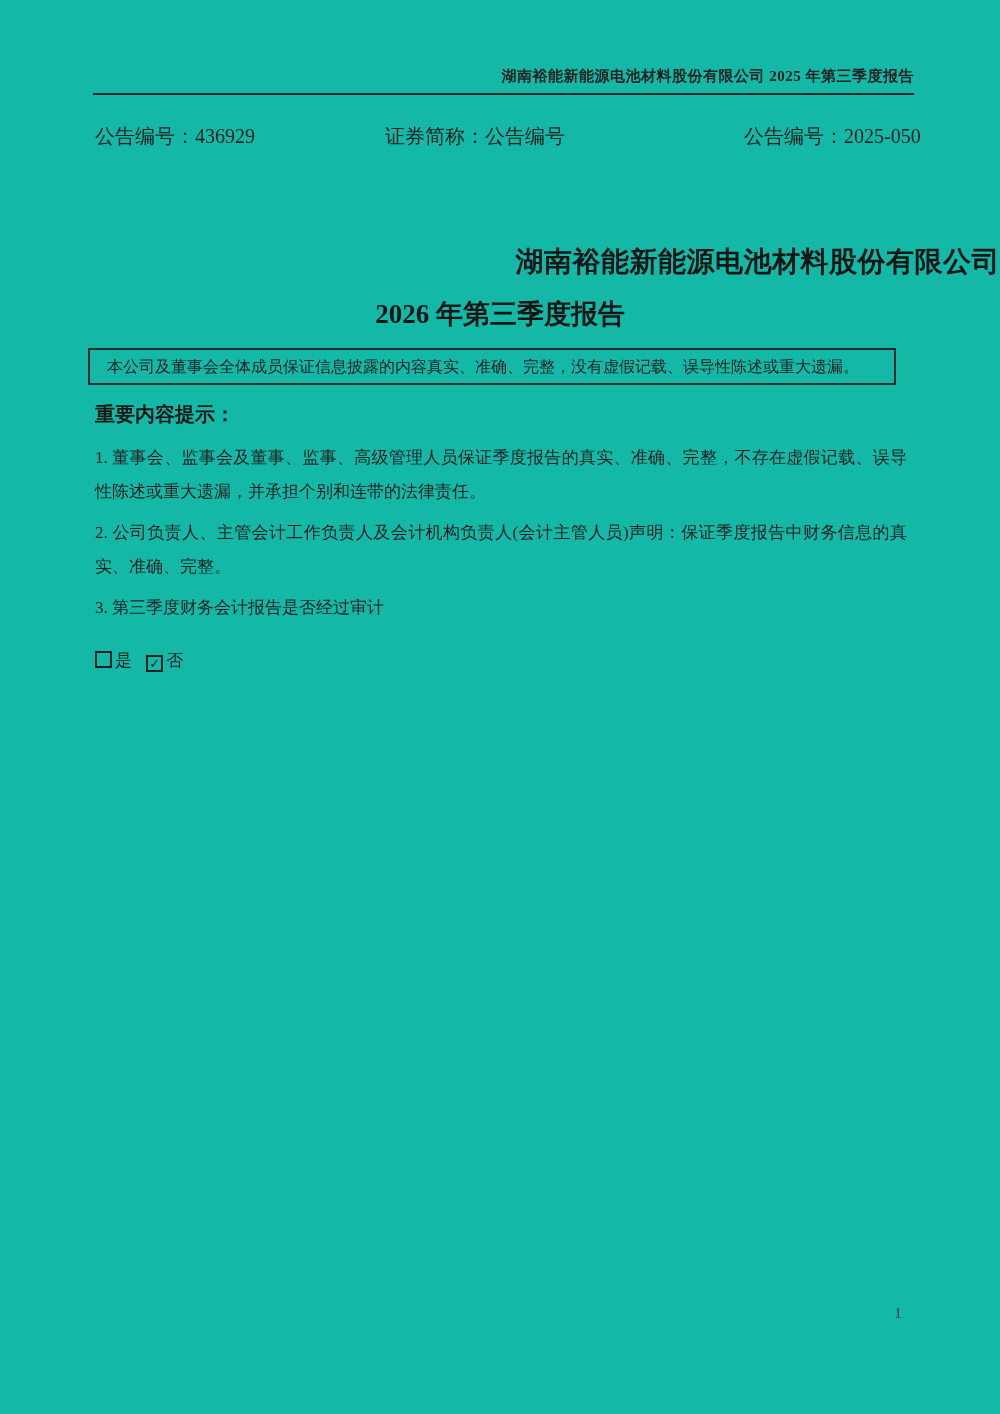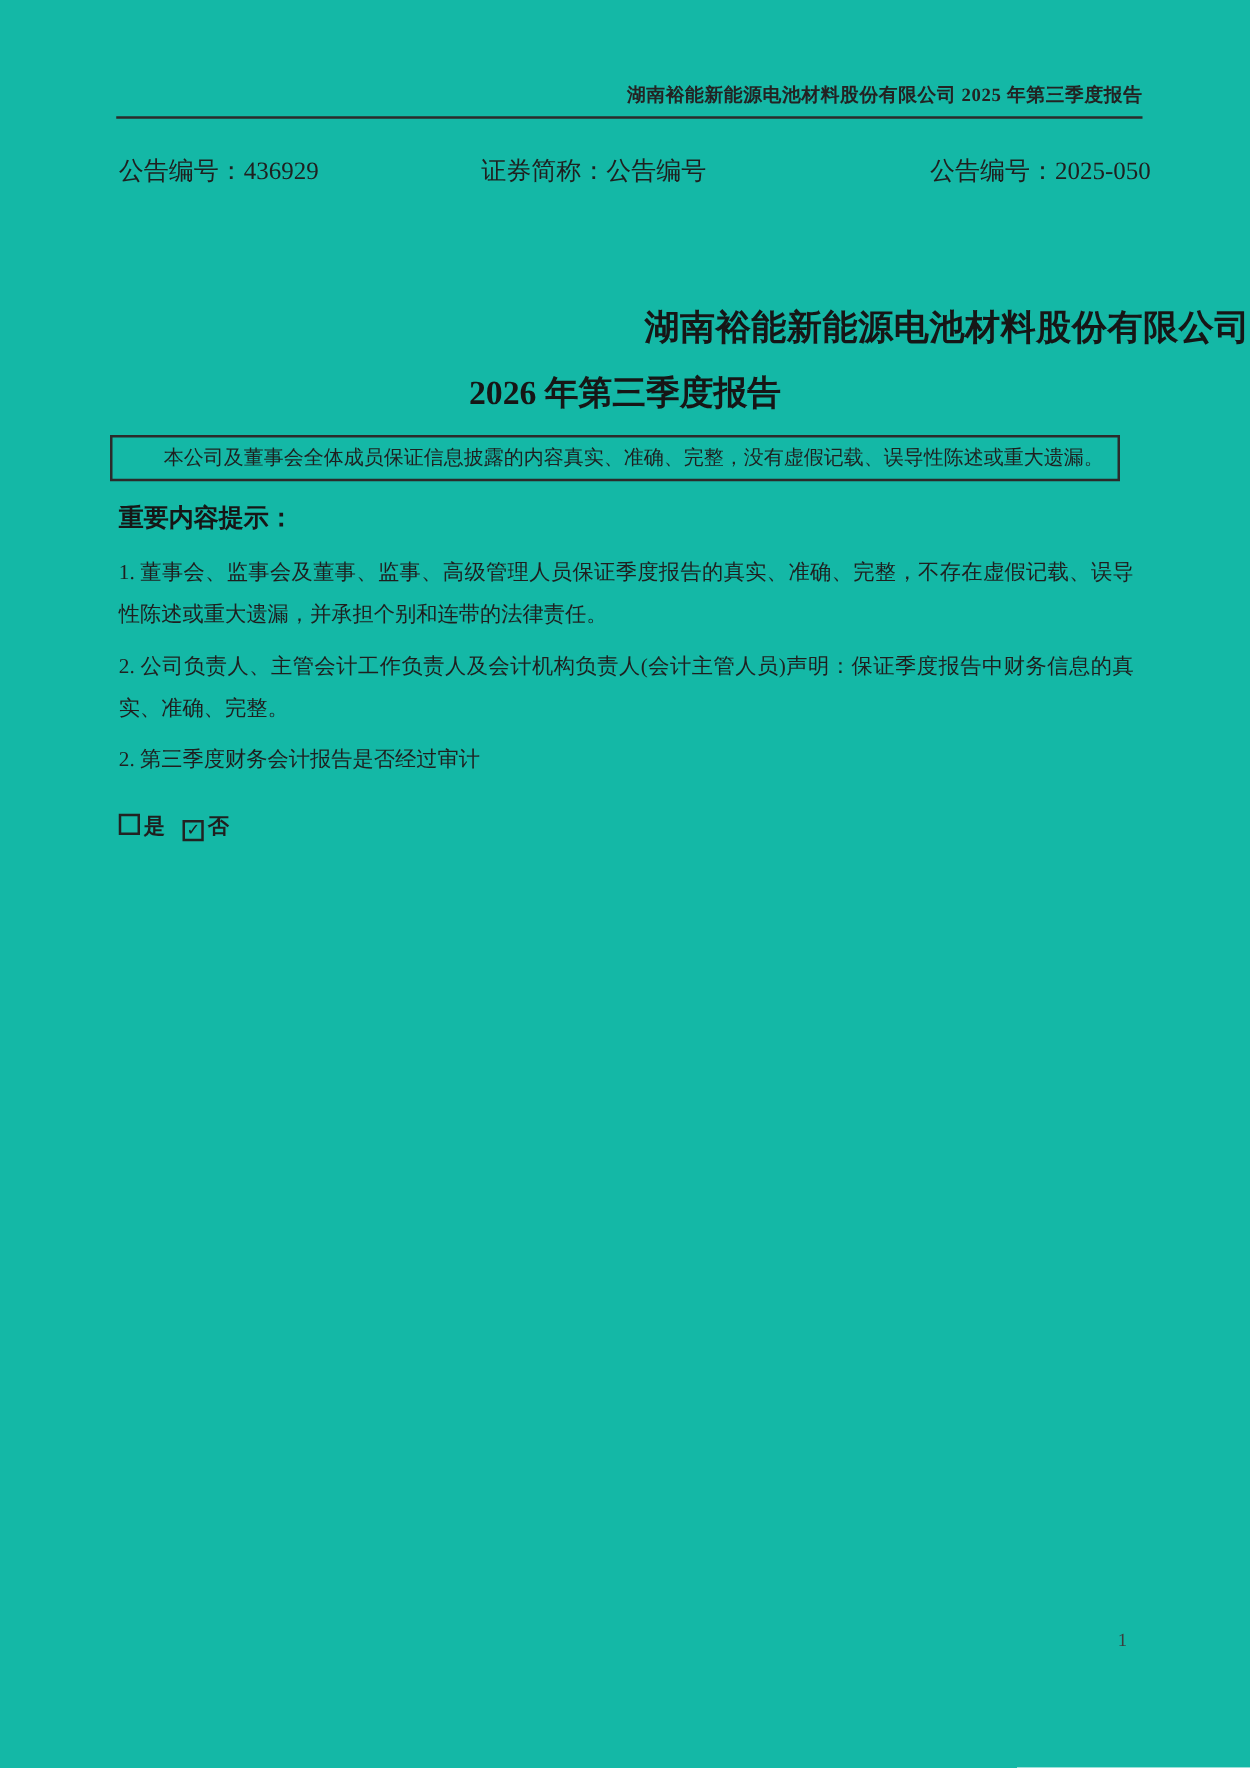--- a/index.html
+++ b/index.html
@@ -84,21 +84,21 @@
     top: 348px;
     left: 88px;
     width: 808px;
     height: 37px;
     border: 2px solid #2b2b2b;
     box-sizing: border-box;
     display: flex;
     align-items: center;
   }
   .declaration-text {
-    padding-left: 41px;
+    padding-left: 17px;
     font-size: 16px;
     line-height: 20px;
     color: #1f1f1f;
     white-space: nowrap;
   }
 
   
   .notice-heading {
     position: absolute;
     top: 401px;
@@ -120,21 +120,20 @@
     text-align: justify;
     color: #1f1f1f;
   }
 
   
   .audit-row {
     margin-top: 21px;
     font-size: 17px;
     line-height: 30px;
     color: #1f1f1f;
-    font-weight: bold;
   }
   .audit-option { margin-right: 10px; }
   .checkbox {
     display: inline-block;
     width: 13px;
     height: 13px;
     border: 2px solid #222222;
     box-sizing: content-box;
     line-height: 13px;
     font-size: 13px;
@@ -176,21 +175,21 @@
 
   <div class="declaration-box">
     <div class="declaration-text">本公司及董事会全体成员保证信息披露的内容真实、准确、完整，没有虚假记载、误导性陈述或重大遗漏。</div>
   </div>
 
   <div class="notice-heading">重要内容提示：</div>
 
   <div class="notice-body">
     <p>1. 董事会、监事会及董事、监事、高级管理人员保证季度报告的真实、准确、完整，不存在虚假记载、误导性陈述或重大遗漏，并承担个别和连带的法律责任。</p>
     <p>2. 公司负责人、主管会计工作负责人及会计机构负责人(会计主管人员)声明：保证季度报告中财务信息的真实、准确、完整。</p>
-    <p>2. 第三季度财务会计报告是否经过审计</p>
+    <p>3. 第三季度财务会计报告是否经过审计</p>
 
     <div class="audit-row">
       <span class="audit-option"><span class="checkbox"></span><span>是</span></span>
       <span class="audit-option"><span class="checkbox">✓</span><span>否</span></span>
     </div>
   </div>
 
   <div class="page-number">1</div>
 
 </div>

